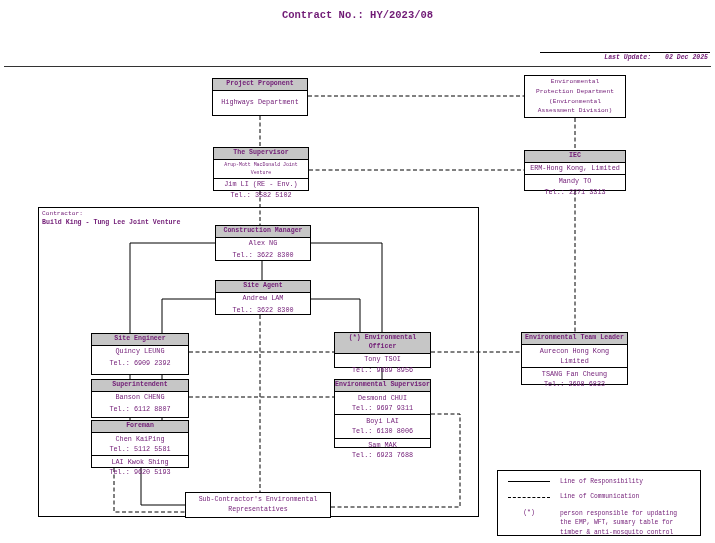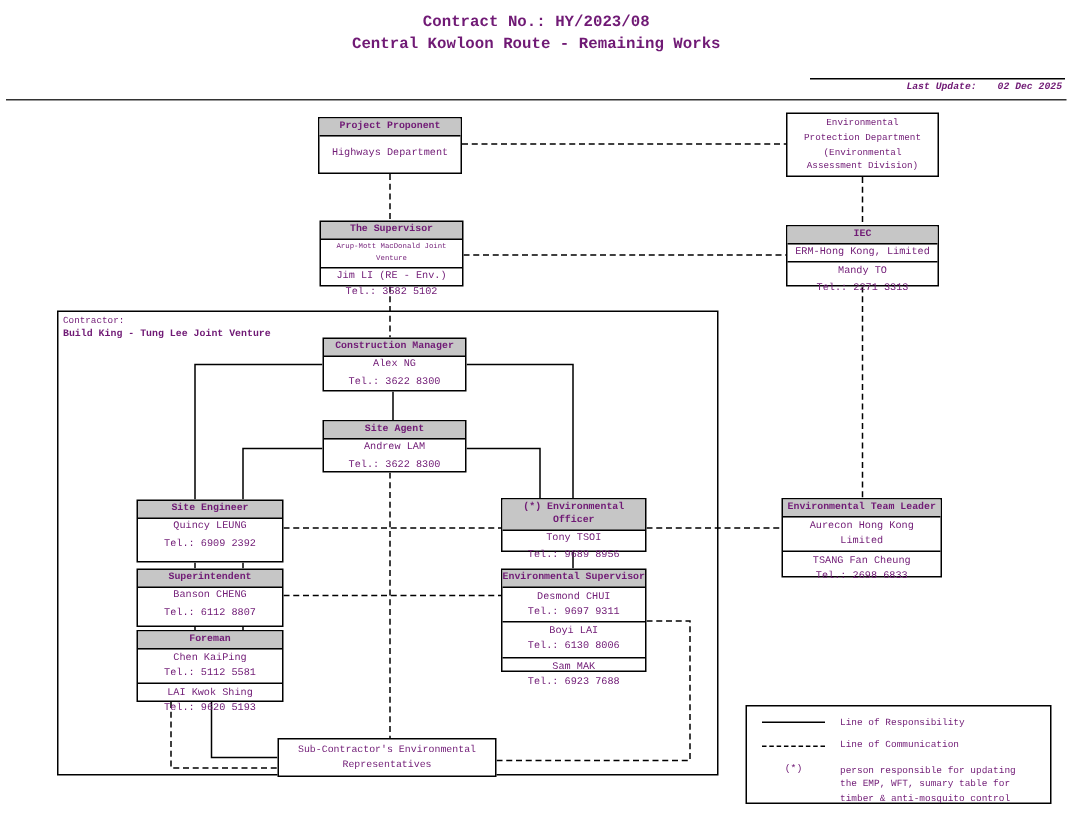--- a/index.html
+++ b/index.html
@@ -36,21 +36,20 @@
   .line-sample.dashed{border-top:1px dashed #000;}
   .asterisk{font-size:6.5px;}
 </style>
 </head>
 <body>
 
 <div class="page">
 
   <div class="title-block">
     <div class="title-line">Contract No.: HY/2023/08</div>
-    <div class="title-line">Central Kowloon Route - Remaining Works</div>
   </div>
   <div class="rule-short"></div>
   <div class="last-update">
     <span class="lbl">Last Update:</span><span>02 Dec 2025</span>
   </div>
   <div class="rule-full"></div>
 
   <svg class="connectors" width="715" height="543">
 
     <g stroke="#000" stroke-width="1" fill="none" stroke-dasharray="4 2.5">

